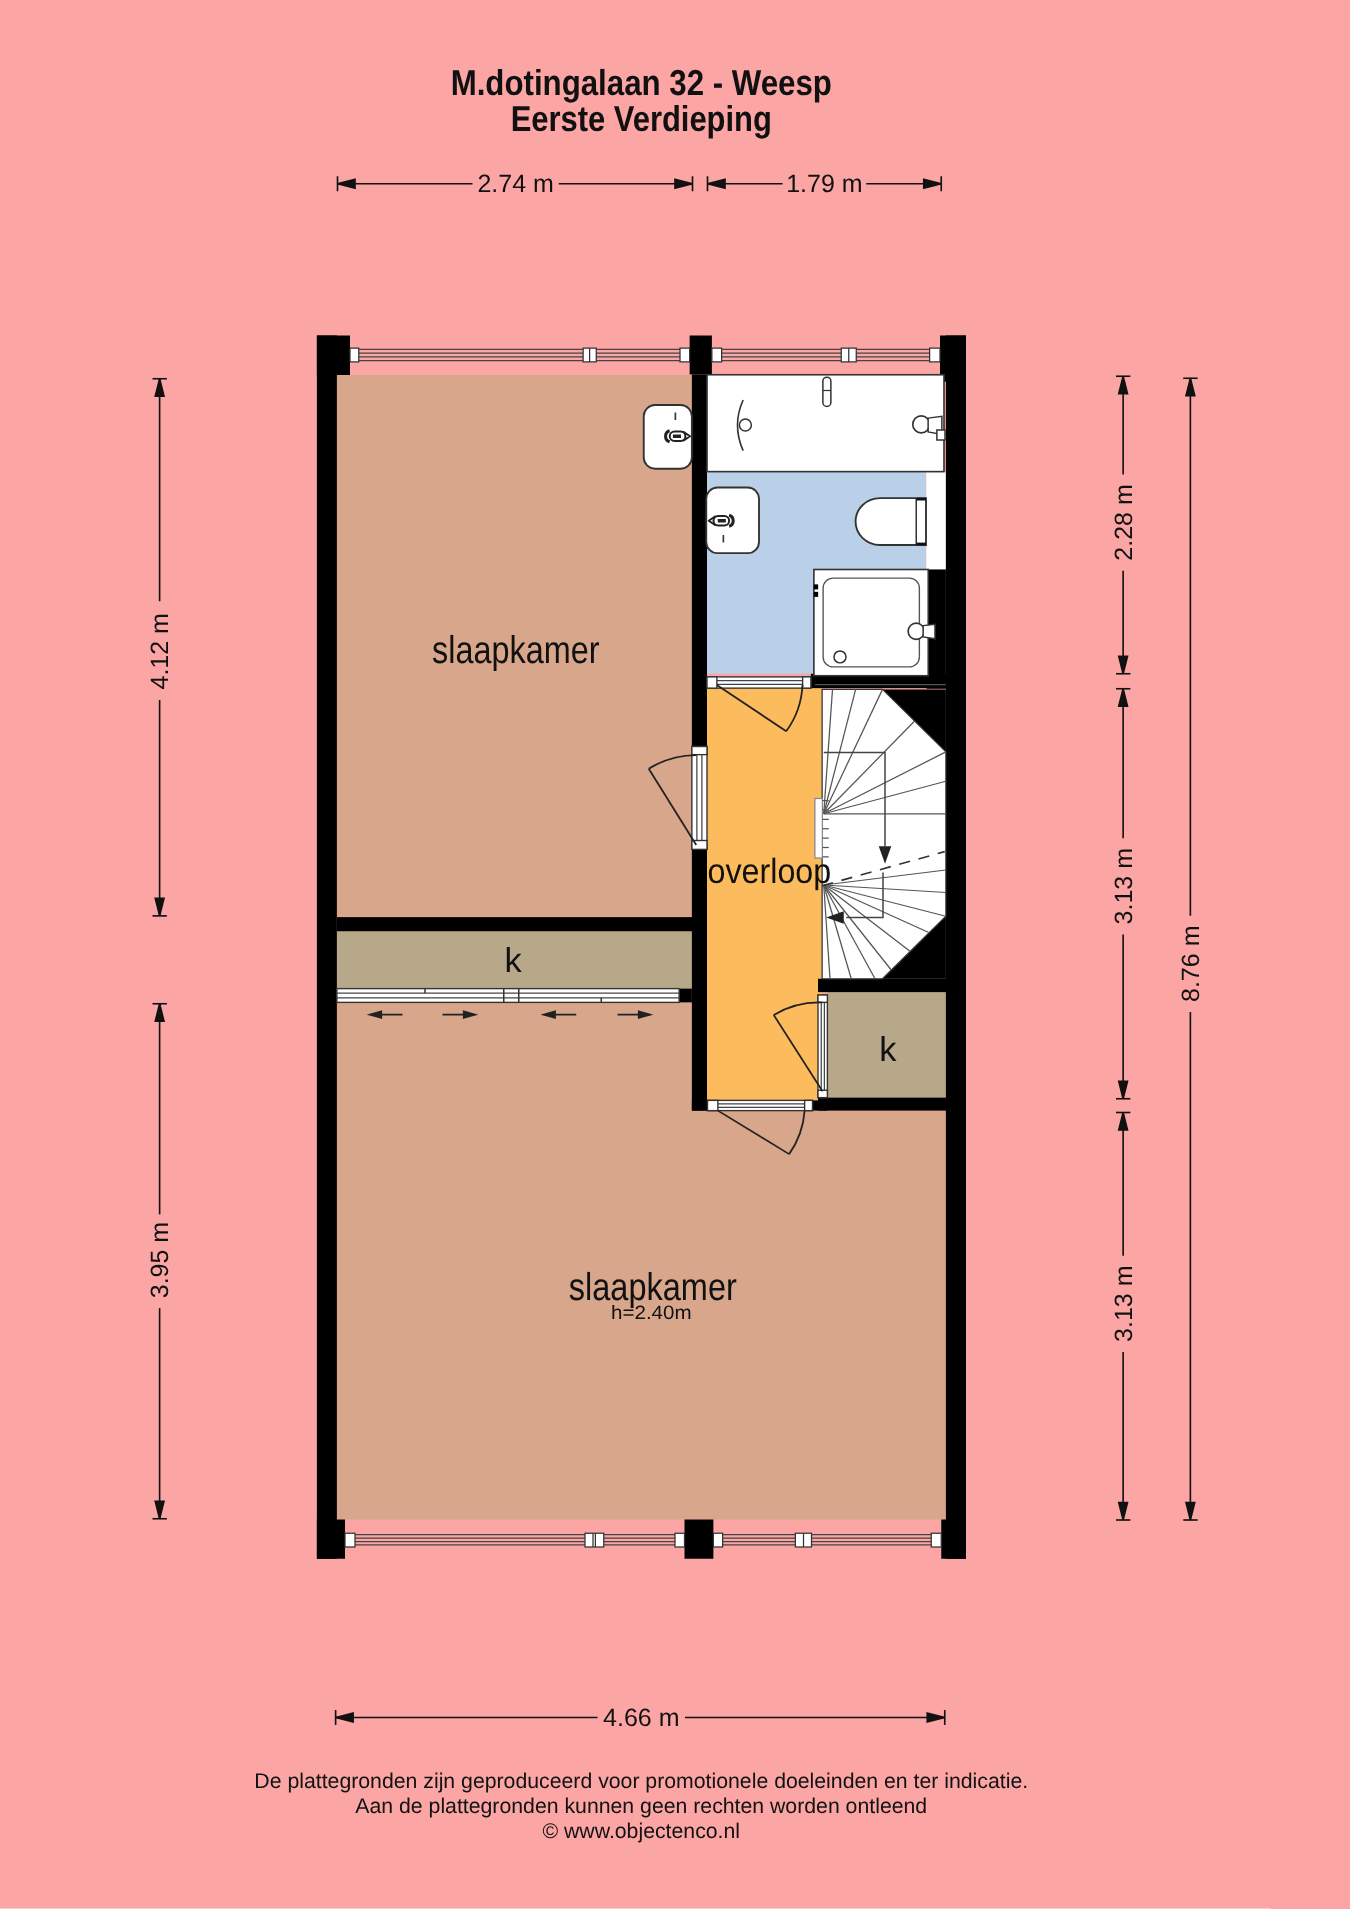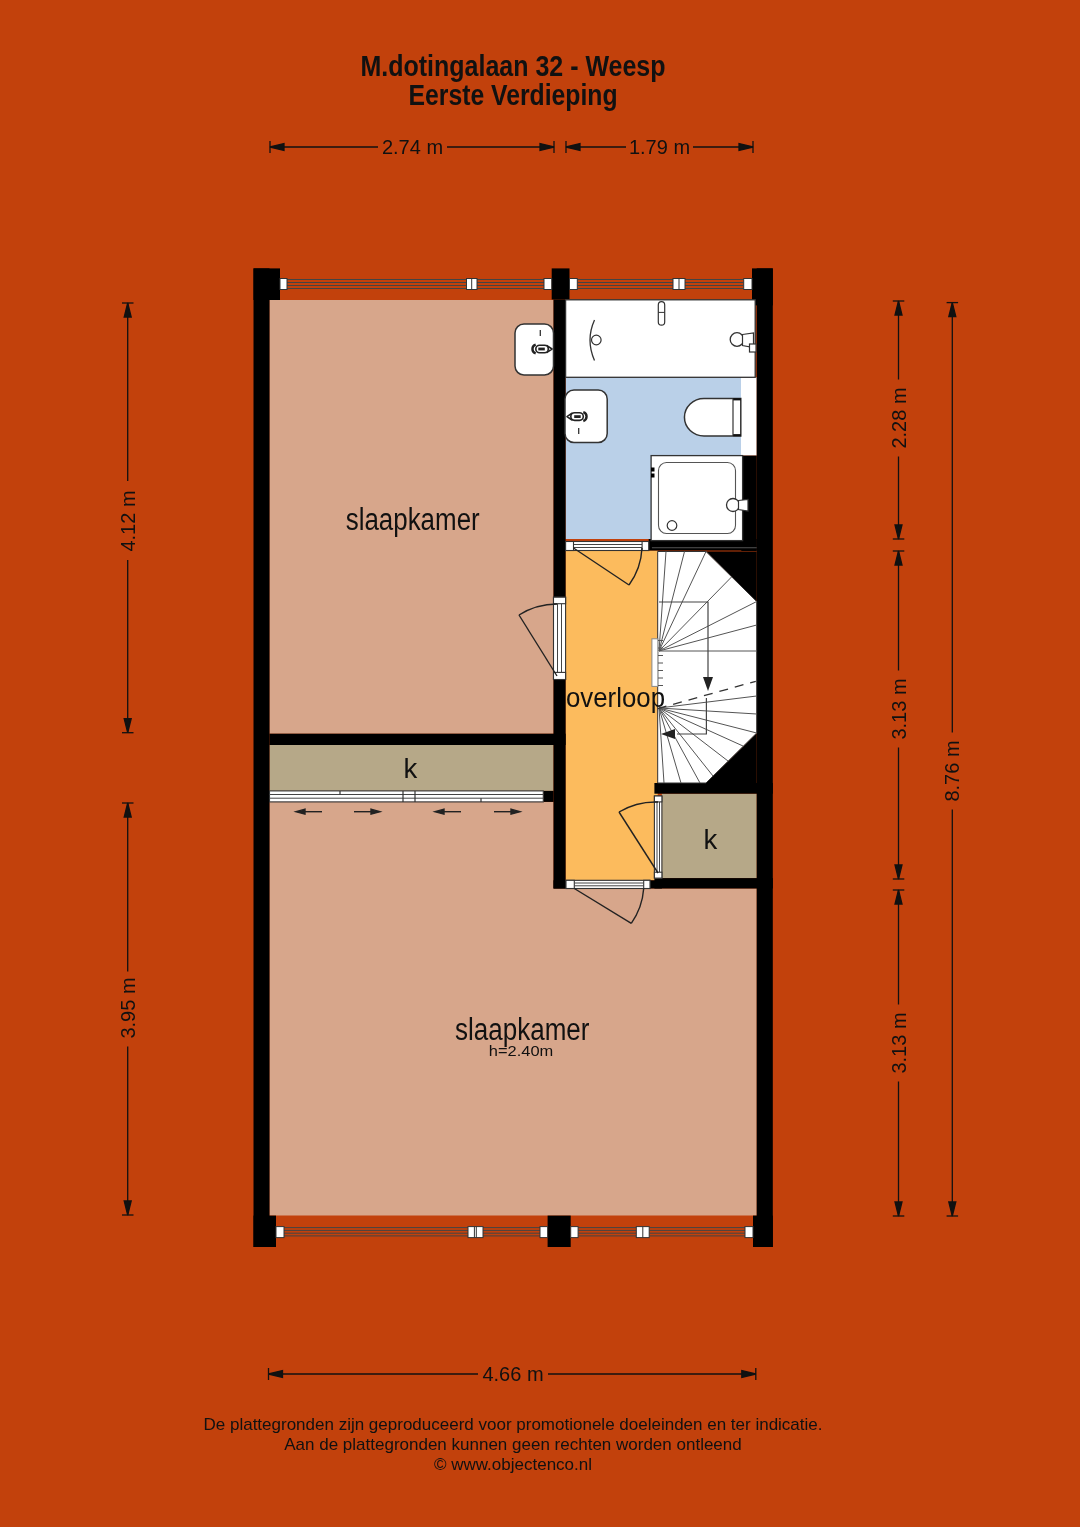--- a/index.html
+++ b/index.html
@@ -1,16 +1,16 @@
 <!DOCTYPE html>
 <html><head>
 <meta charset="utf-8">
 <style>
   html,body{margin:0;padding:0;background:#ffffff;}
-  .page{position:relative;width:1080px;height:1527px;background:#c2410c;overflow:hidden;
+  .page{position:relative;width:1080px;height:1527px;background:#fca5a5;overflow:hidden;
         font-family:"Liberation Sans", sans-serif;}
   svg{position:absolute;left:0;top:0;}
   text{font-family:"Liberation Sans", sans-serif;fill:#111;}
 </style>
 </head>
 <body>
 <div class="page">
 <svg width="1080" height="1527" viewBox="0 0 1080 1527">
 
 <g>

